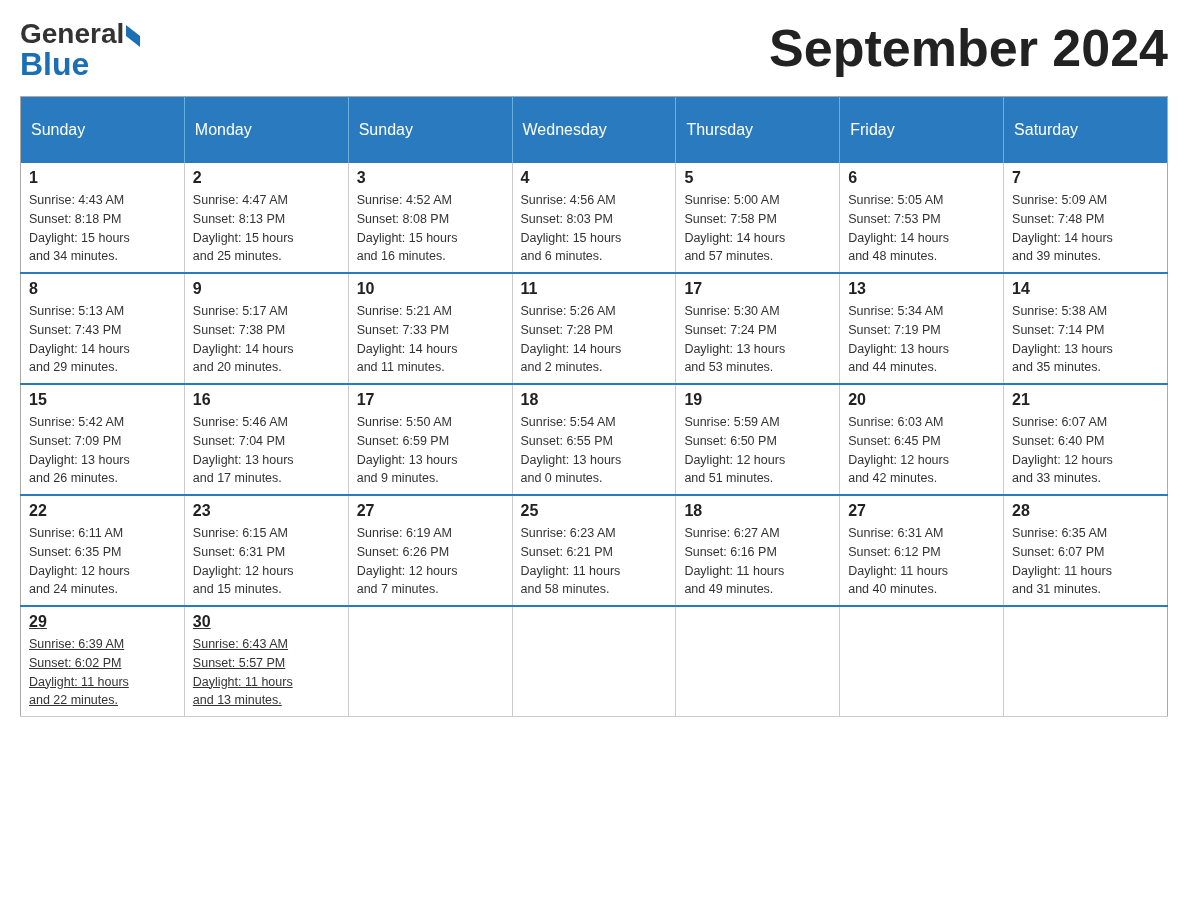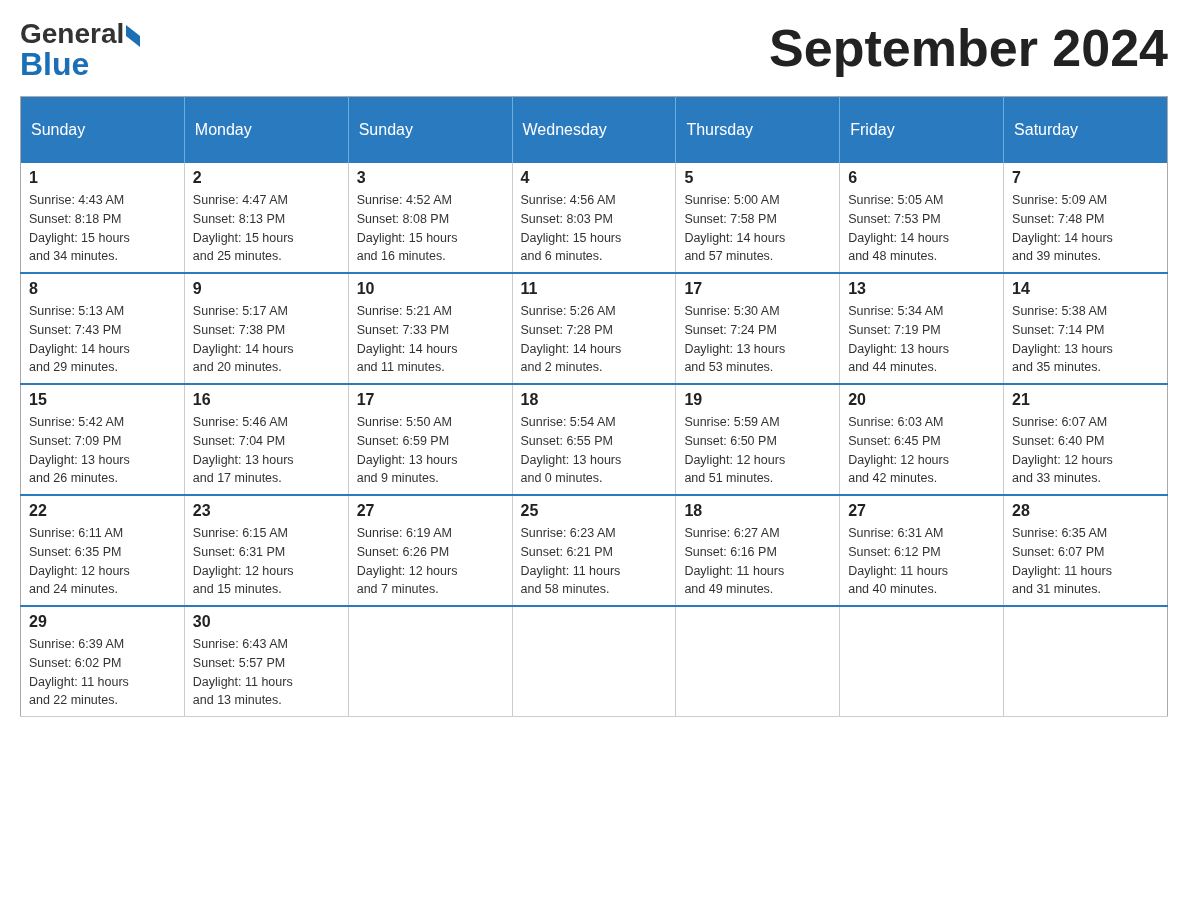--- a/index.html
+++ b/index.html
@@ -74,20 +74,21 @@
       font-size: 13px;
       color: #333;
       width: 14.28%;
       min-height: 90px;
     }
     .calendar-table tbody tr td:last-child {
       border-right: none;
     }
     .calendar-table tbody tr:last-child td {
       border-bottom: 1px solid #ccc;
+      text-decoration: underline;
     }
     .day-number {
       font-size: 16px;
       font-weight: bold;
       color: #222;
       display: block;
       margin-bottom: 4px;
     }
     .day-info {
       font-size: 12.5px;

